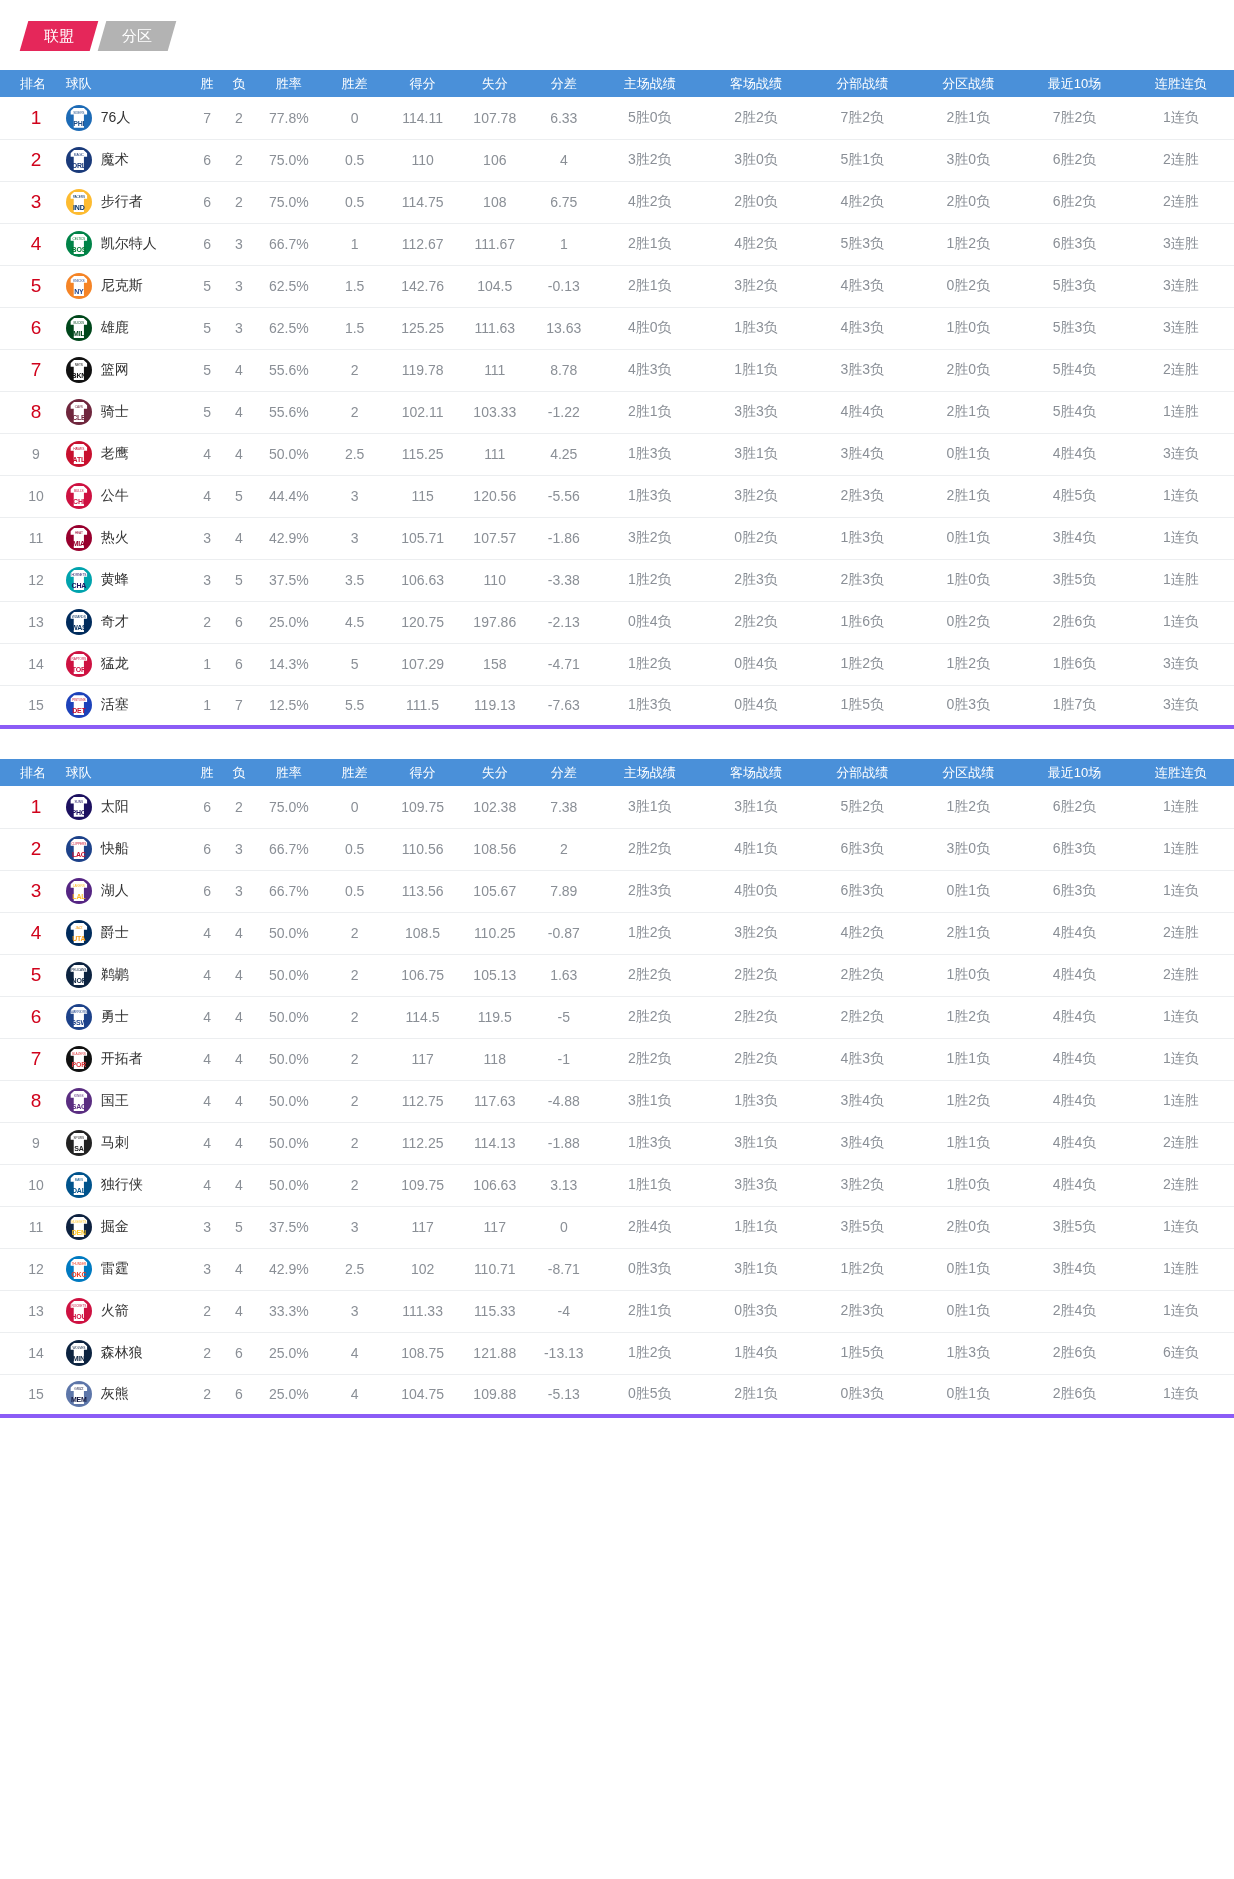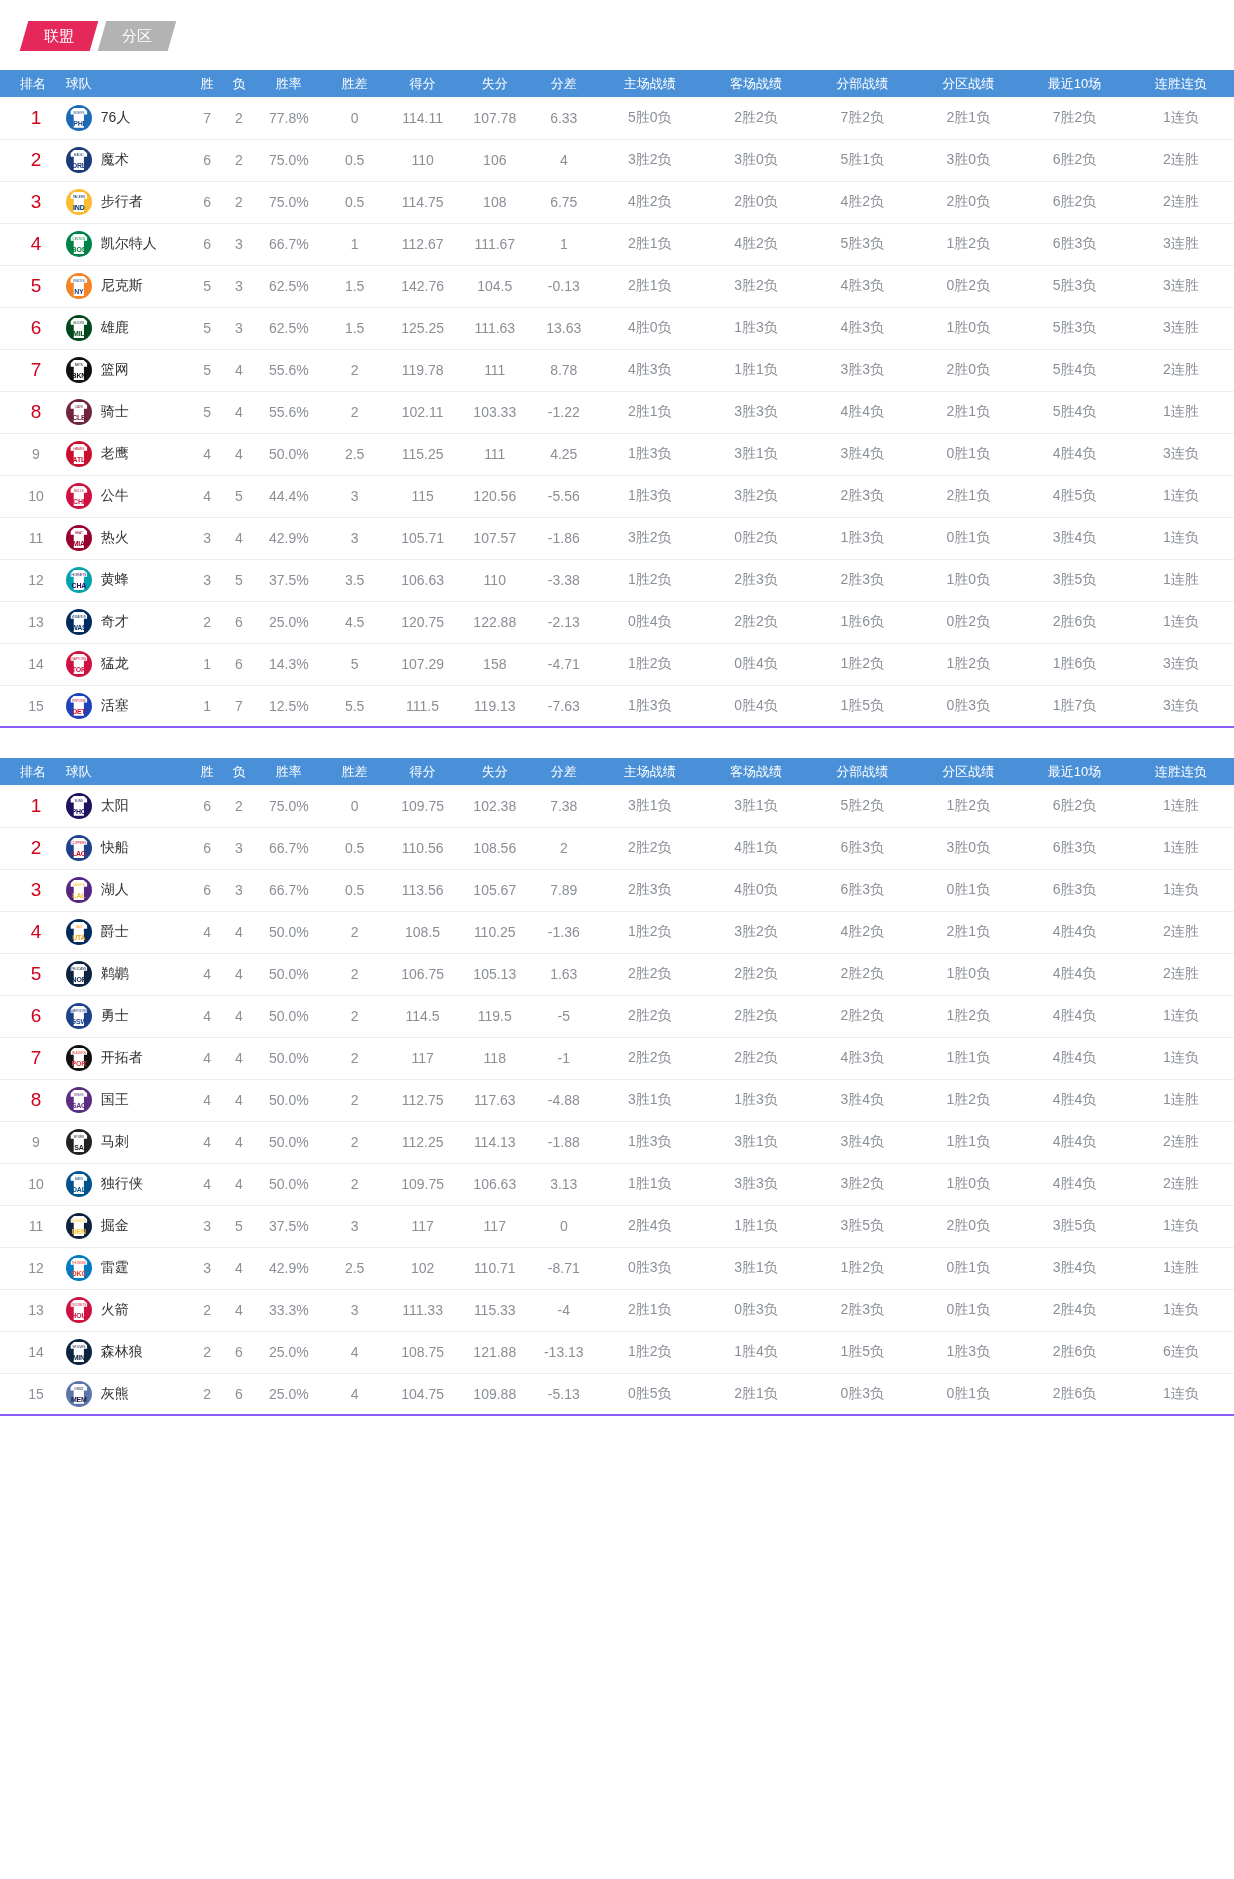--- a/index.html
+++ b/index.html
@@ -87,21 +87,21 @@
     white-space: nowrap;
   }
   table.standings tbody td {
     height: 42px;
     font-size: 14px;
     color: #8a8f96;
     text-align: center;
     border-bottom: 1px solid #eceef0;
     white-space: nowrap;
   }
-  tbody tr:last-child td { border-bottom: 2px solid #8b5cf6; }
+  tbody tr:last-child td { border-bottom: 4px solid #8b5cf6; }
 
   
   col.c-rank   { width: 62px; }
   col.c-team   { width: 118px; }
   col.c-w      { width: 30px; }
   col.c-l      { width: 30px; }
   col.c-pct    { width: 64px; }
   col.c-gb     { width: 60px; }
   col.c-pf     { width: 68px; }
   col.c-pa     { width: 68px; }
@@ -545,21 +545,21 @@
                   <span class="abbr" style="color: rgb(0, 43, 92);">WAS</span>
                 </span>
                 <span class="team-name">奇才</span>
               </div>
             </td>
             <td class="num">2</td>
             <td class="num">6</td>
             <td class="num">25.0%</td>
             <td class="num">4.5</td>
             <td class="num">120.75</td>
-            <td class="num">122.88</td>
+            <td class="num">197.86</td>
             <td class="num">-2.13</td>
             <td class="num">0胜4负</td>
             <td class="num">2胜2负</td>
             <td class="num">1胜6负</td>
             <td class="num">0胜2负</td>
             <td class="num">2胜6负</td>
             <td class="streak">1连负</td>
           </tr>
           <tr>
             <td class="rank">14</td>
@@ -744,21 +744,21 @@
                 </span>
                 <span class="team-name">爵士</span>
               </div>
             </td>
             <td class="num">4</td>
             <td class="num">4</td>
             <td class="num">50.0%</td>
             <td class="num">2</td>
             <td class="num">108.5</td>
             <td class="num">110.25</td>
-            <td class="num">-1.36</td>
+            <td class="num">-0.87</td>
             <td class="num">1胜2负</td>
             <td class="num">3胜2负</td>
             <td class="num">4胜2负</td>
             <td class="num">2胜1负</td>
             <td class="num">4胜4负</td>
             <td class="streak">2连胜</td>
           </tr>
           <tr>
             <td class="rank top">5</td>
             <td class="teamcell">

